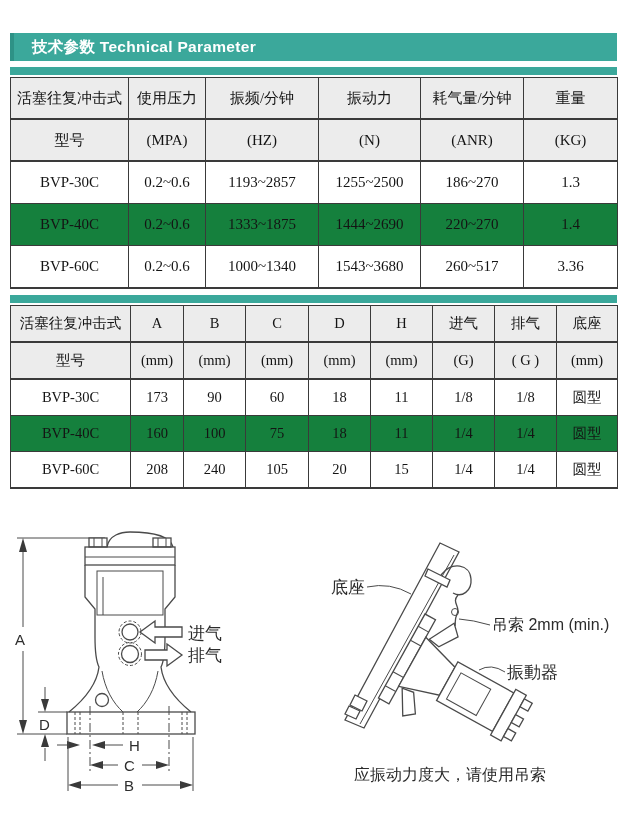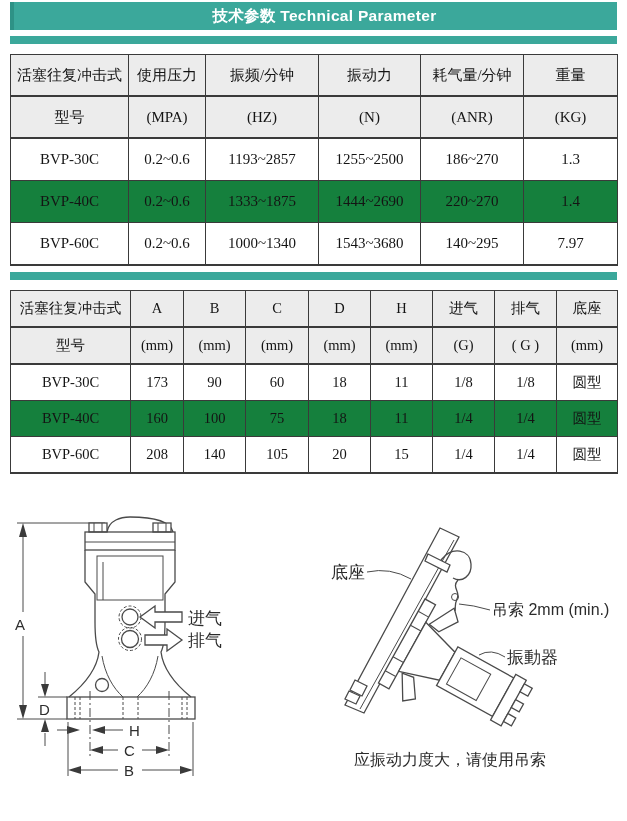--- a/index.html
+++ b/index.html
@@ -6,25 +6,25 @@
   .page {
     position:relative; width:627px; height:821px; background:#fff;
     font-family:"Liberation Sans", sans-serif; overflow:hidden;
   }
   .bar {
     margin-left:10px; width:607px; height:28px; box-sizing:border-box;
     background:#3BA89B; border-left:4px solid #2E9286;
     color:#fff; font-size:15.5px; font-weight:600; line-height:28px;
     padding-left:18px; letter-spacing:0.3px;
   }
-  .bar.first { margin-top:2px;text-align:center; }
+  .bar.first { margin-top:33px; }
   .strip { margin-left:10px; width:607px; height:8px; background:#3BA89B; margin-top:6px; }
   table.spec {
     margin-left:10px; width:607px; border-collapse:collapse; table-layout:fixed;
-    margin-top:10px; border-bottom:2px solid #3A3A3A;
+    margin-top:2px; border-bottom:2px solid #3A3A3A;
   }
   table.spec td {
     border:1px solid #3A3A3A; text-align:center; vertical-align:middle;
     font-family:"Liberation Serif", serif; color:#141414; overflow:hidden;
     padding:0;
   }
   table.t1 td { height:40px; font-size:15px; }
   table.t1 tr.data td { height:41px; }
   table.t2 td { height:35px; font-size:14.5px; }
   tr.hdr td { background:#ECECEC; }
@@ -92,22 +92,22 @@
         <td>1333~1875</td>
         <td>1444~2690</td>
         <td>220~270</td>
         <td>1.4</td>
       </tr>
       <tr class="data">
         <td>BVP-60C</td>
         <td>0.2~0.6</td>
         <td>1000~1340</td>
         <td>1543~3680</td>
-        <td>140~295</td>
-        <td>7.97</td>
+        <td>260~517</td>
+        <td>3.36</td>
       </tr>
     </tbody>
   </table>
 
   <div class="strip"></div>
 
   <table class="spec t2">
     <colgroup>
       <col style="width:120px">
         <col style="width:53px">
@@ -160,21 +160,21 @@
         <td>75</td>
         <td>18</td>
         <td>11</td>
         <td>1/4</td>
         <td>1/4</td>
         <td>圆型</td>
       </tr>
       <tr class="data">
         <td>BVP-60C</td>
         <td>208</td>
-        <td>140</td>
+        <td>240</td>
         <td>105</td>
         <td>20</td>
         <td>15</td>
         <td>1/4</td>
         <td>1/4</td>
         <td>圆型</td>
       </tr>
     </tbody>
   </table>
 

